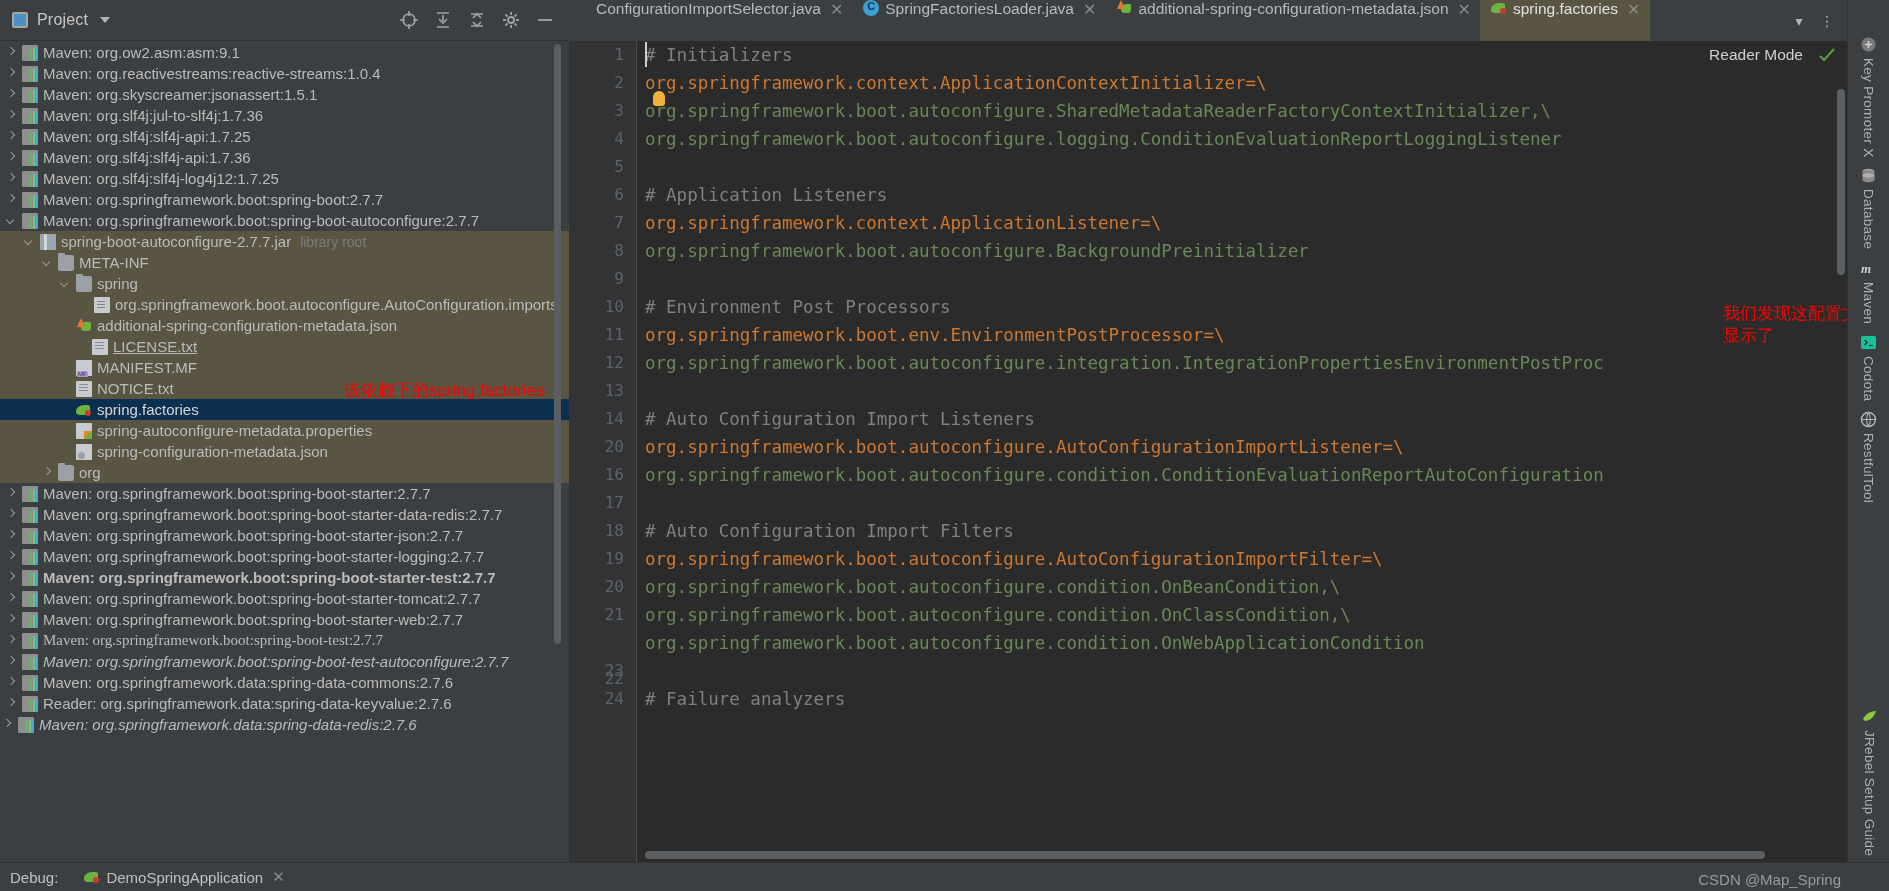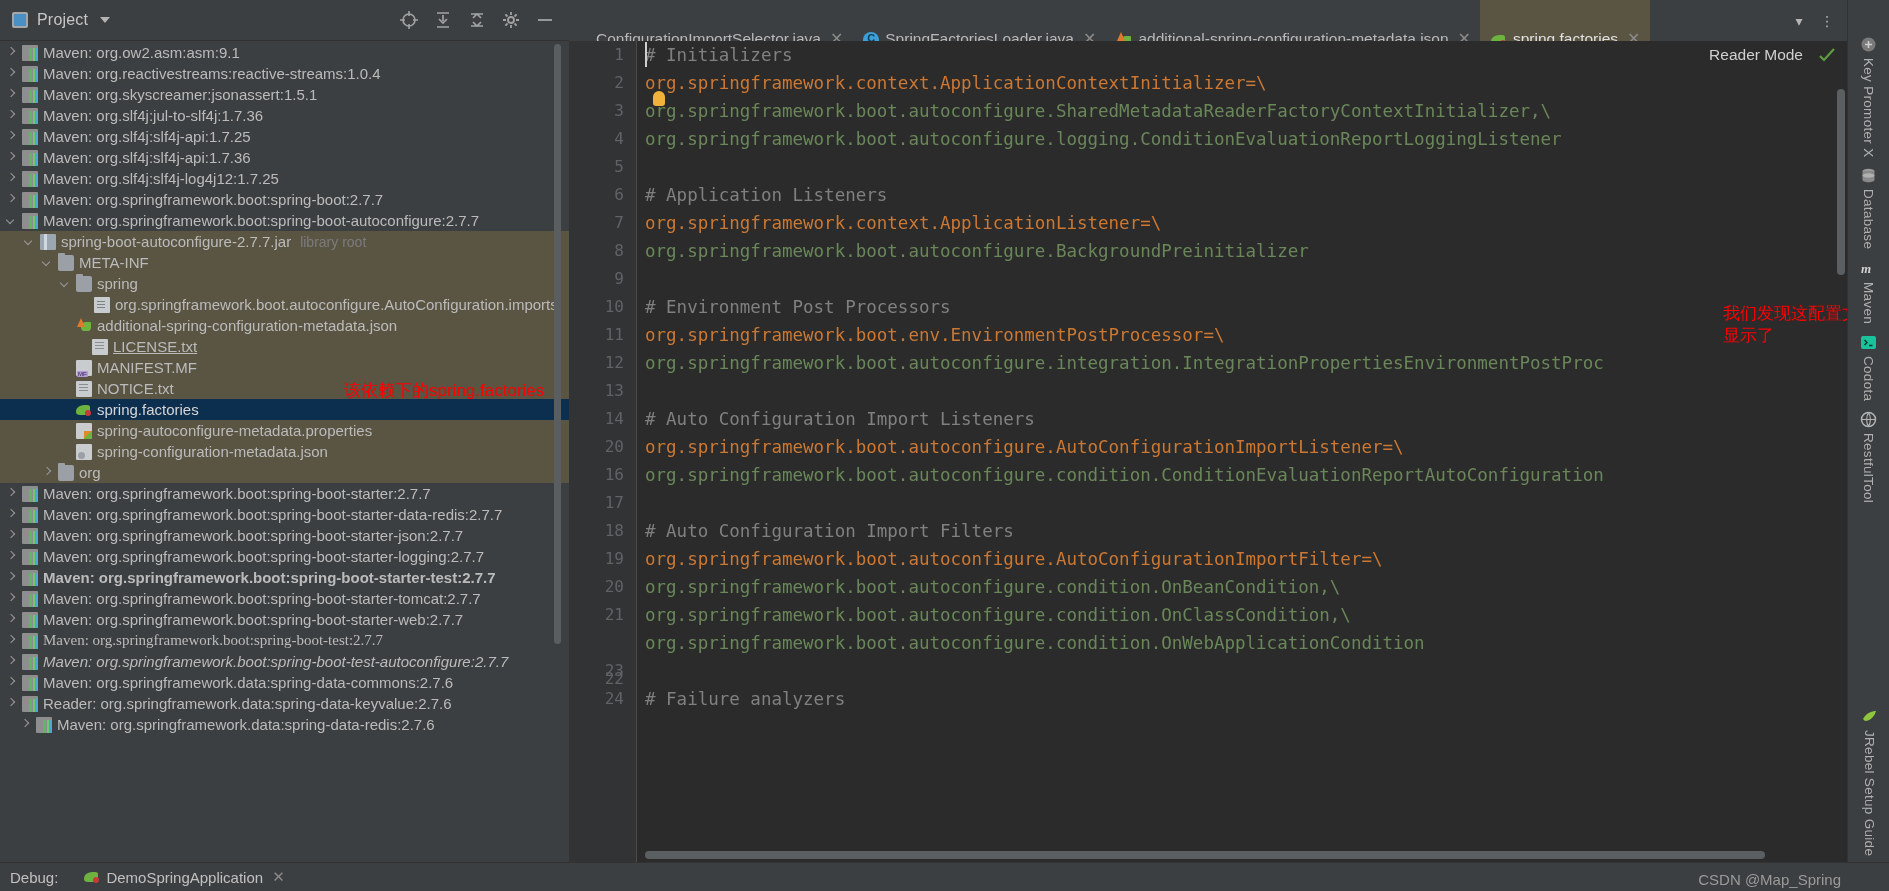--- a/index.html
+++ b/index.html
@@ -114,21 +114,21 @@
   
   #editor-area {
     position: absolute; left: 569px; top: 0; width: 1278px; height: 862px;
     background: #2b2b2b; display: flex; flex-direction: column;
   }
   #tabbar {
     height: 41px; flex: 0 0 41px; display: flex; align-items: stretch;
     background: #3c3f41; overflow: hidden; position: relative;
   }
   .tab {
-    display: flex; align-items: flex-end; padding: 0 9px 0 11px; height: 48px;
+    display: flex; align-items: flex-start; padding: 0 9px 0 11px; height: 48px;
     font-size: 15.5px; color: #b9b9b9; white-space: nowrap; position: relative;
   }
   .tab.active { background: #5a5443; color: #e0e0e0; }
   .tab.active::after {
     content: ""; position: absolute; left: 0; right: 0; bottom: 0; height: 3px; background: #4a88c7;
   }
   .tab .tico { width: 16px; height: 16px; margin-right: 6px; flex: 0 0 16px; position: relative; }
   .tico-java { border-radius: 50%; background: #3d9fd6; }
   .tico-java::after { content:"C"; position:absolute; left:4px; top:0px; color:#0d3a55; font-size:11px; font-weight:bold;}
   .tab .tclose { margin-left: 9px; color: #8a8a8a; font-size: 16px; }
@@ -404,21 +404,21 @@
         <div class="row" style="padding-left: 6px;">
           <span class="arrow right"></span>
           <span class="ico ico-maven"></span>
           <span class="lbl">Maven: org.springframework.data:spring-data-commons:2.7.6</span>
         </div>
         <div class="row" style="padding-left: 6px;">
           <span class="arrow right"></span>
           <span class="ico ico-maven"></span>
           <span class="lbl">Reader: org.springframework.data:spring-data-keyvalue:2.7.6</span>
         </div>
-        <div class="row" style="padding-left: 20px;">
+        <div class="row" style="padding-left: 2px; font-style: italic;">
           <span class="arrow right"></span>
           <span class="ico ico-maven"></span>
           <span class="lbl">Maven: org.springframework.data:spring-data-redis:2.7.6</span>
         </div>
       </div>
     <div id="left-scroll"></div>
     <div class="annot" id="annot-tree">该依赖下的spring.factories</div>
   </div>
 
   <div id="editor-area">

